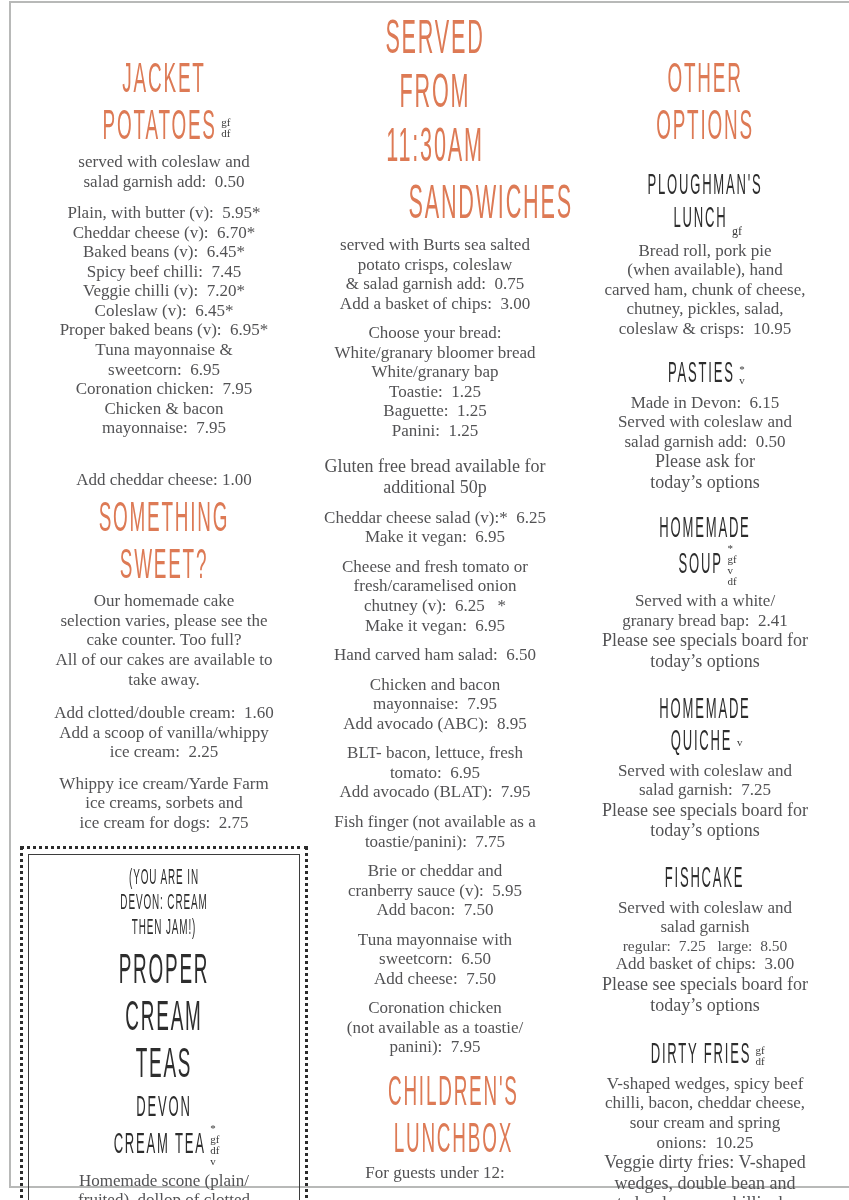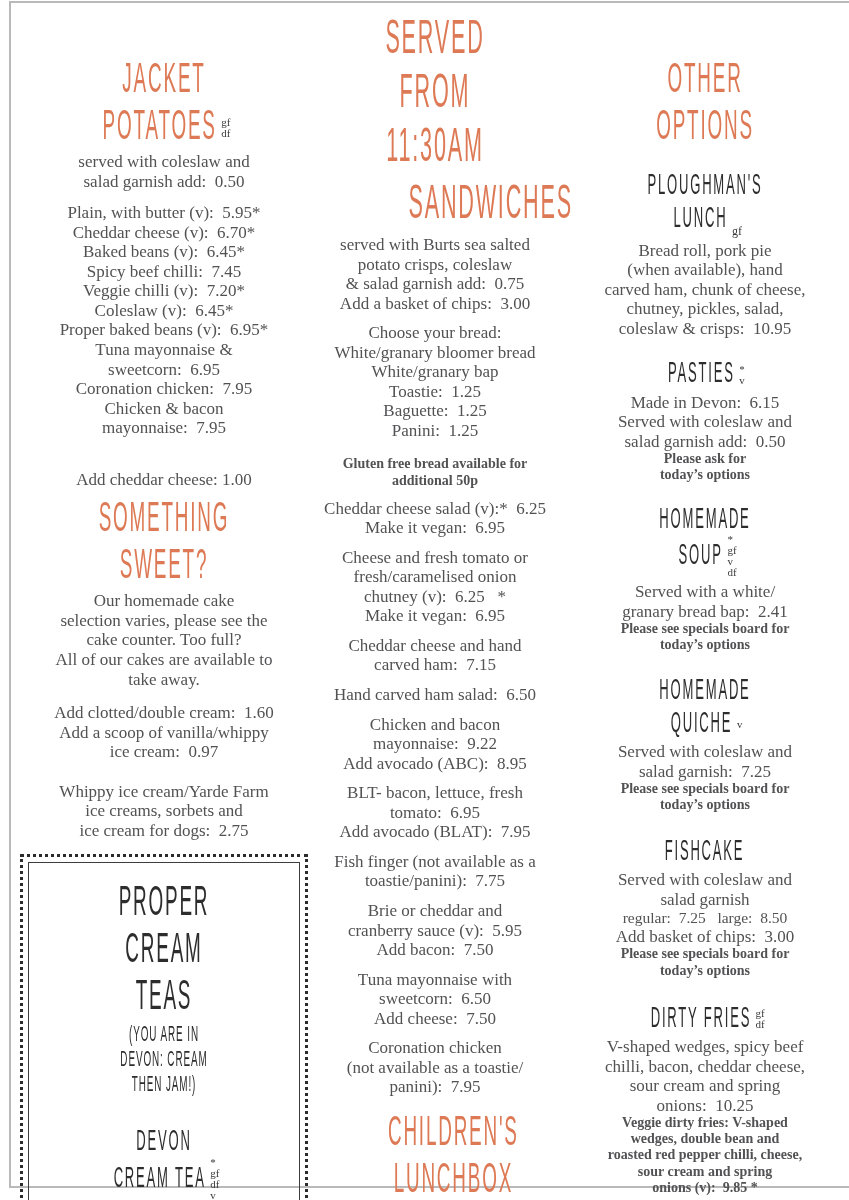--- a/index.html
+++ b/index.html
@@ -4,21 +4,21 @@
 <style>
   html,body{margin:0;padding:0;background:#ffffff;}
   .page{position:relative;width:849px;height:1200px;background:#fff;overflow:hidden;
         font-family:"Liberation Serif",serif;color:#525254;padding-left:44px;}
   .frame{position:absolute;left:9px;top:1px;right:8px;bottom:12px;border:2px solid #b8b9b8;pointer-events:none;}
   .col{position:absolute;top:0;text-align:center;}
   .col-left{left:18px;width:292px;}
   .col-mid{left:308px;width:254px;}
   .col-right{left:566px;width:278px;}
   .txt{font-size:17px;line-height:1.15;white-space:pre-line;margin:10px 0;}
-  .small{font-size:14px;font-weight:bold;}
+  .small{font-size:18px;}
   .hdr{line-height:1;margin:10px 0 4px;}
   .cond{display:inline-block;white-space:pre-line;transform:scaleX(0.45);transform-origin:50% 50%;
         font-family:"Liberation Sans",sans-serif;font-weight:400;letter-spacing:4px;line-height:1.12;}
   .orange .cond{color:#dd7a55;}
   .black .cond{color:#2d2d2d;}
   .size-xl .cond{font-size:48px;}
   .size-lg .cond{font-size:42px;}
   .size-md .cond{font-size:29px;}
   .size-sm .cond{font-size:22px;letter-spacing:2px;}
   .marks{display:inline-block;transform:scaleX(2.22);transform-origin:0 50%;
@@ -58,34 +58,34 @@
     <div class="hdr orange size-lg" style="margin-top:4px">
       <span class="cond"><span>SOMETHING SWEET?</span></span>
     </div>
     <div class="txt" style="margin-top:4px">Our homemade cake
 selection varies, please see the
 cake counter. Too full?
 All of our cakes are available to
 take away.</div>
     <div class="txt" style="margin-top:14px">Add clotted/double cream: 1.60
 Add a scoop of vanilla/whippy
-ice cream: 0.97</div>
-    <div class="txt" style="margin-top:20px">Whippy ice cream/Yarde Farm
+ice cream: 2.25</div>
+    <div class="txt" style="margin-top:12px">Whippy ice cream/Yarde Farm
 ice creams, sorbets and
 ice cream for dogs: 2.75</div>
 
     <div class="teas">
       <div class="teas-inner">
+        <div class="hdr black size-sm" style="margin-top:2px">
+          <span class="cond"><span>(YOU ARE IN DEVON: CREAM THEN JAM!)</span></span>
+        </div>
         <div class="hdr black size-lg" style="margin-top:6px">
           <span class="cond"><span>PROPER CREAM TEAS</span></span>
         </div>
-        <div class="hdr black size-sm" style="margin-top:2px">
-          <span class="cond"><span>(YOU ARE IN DEVON: CREAM THEN JAM!)</span></span>
-        </div>
-        <div class="hdr black size-md" style="margin-top:28px">
+        <div class="hdr black size-md" style="margin-top:4px">
           <span class="cond"><span>DEVON CREAM TEA</span><span class="marks">*
 gf
 df
 v</span></span>
         </div>
         <div class="txt" style="margin-top:2px">Homemade scone (plain/
 fruited), dollop of clotted
 cream, jam, pot of tea or
 filter coffee</div>
 
@@ -111,25 +111,23 @@
 Baguette: 1.25
 Panini: 1.25</div>
     <div class="txt small" style="margin-top:0">Gluten free bread available for
 additional 50p</div>
     <div class="txt">Cheddar cheese salad (v):* 6.25
 Make it vegan: 6.95</div>
     <div class="txt">Cheese and fresh tomato or
 fresh/caramelised onion
 chutney (v): 6.25  *
 Make it vegan: 6.95</div>
-    <div class="txt">Cheddar cheese and hand
-carved ham: 7.15</div>
     <div class="txt">Hand carved ham salad: 6.50</div>
     <div class="txt">Chicken and bacon
-mayonnaise: 9.22
+mayonnaise: 7.95
 Add avocado (ABC): 8.95</div>
     <div class="txt">BLT- bacon, lettuce, fresh
 tomato: 6.95
 Add avocado (BLAT): 7.95</div>
     <div class="txt">Fish finger (not available as a
 toastie/panini): 7.75</div>
     <div class="txt">Brie or cheddar and
 cranberry sauce (v): 5.95
 Add bacon: 7.50</div>
     <div class="txt">Tuna mayonnaise with

